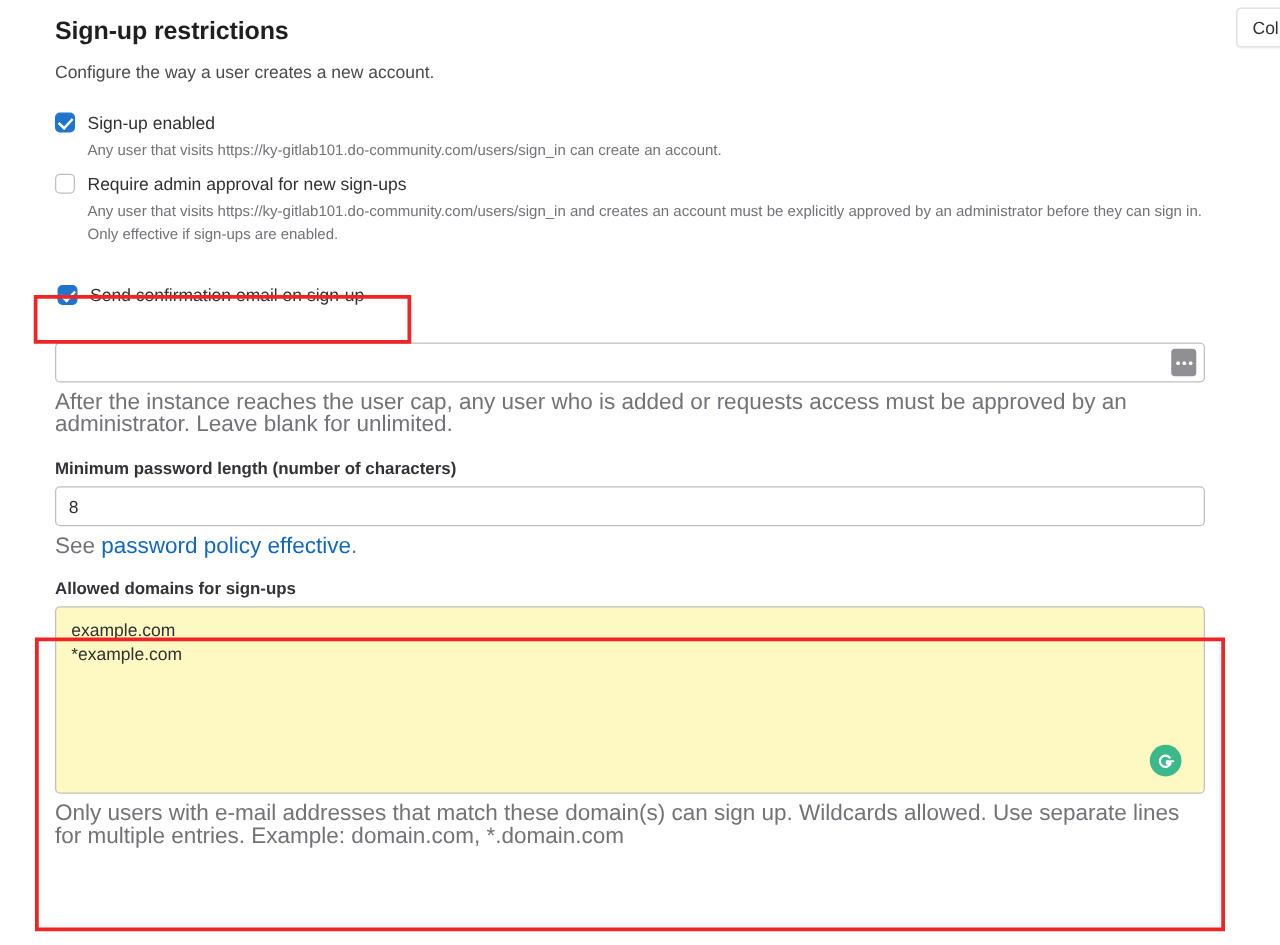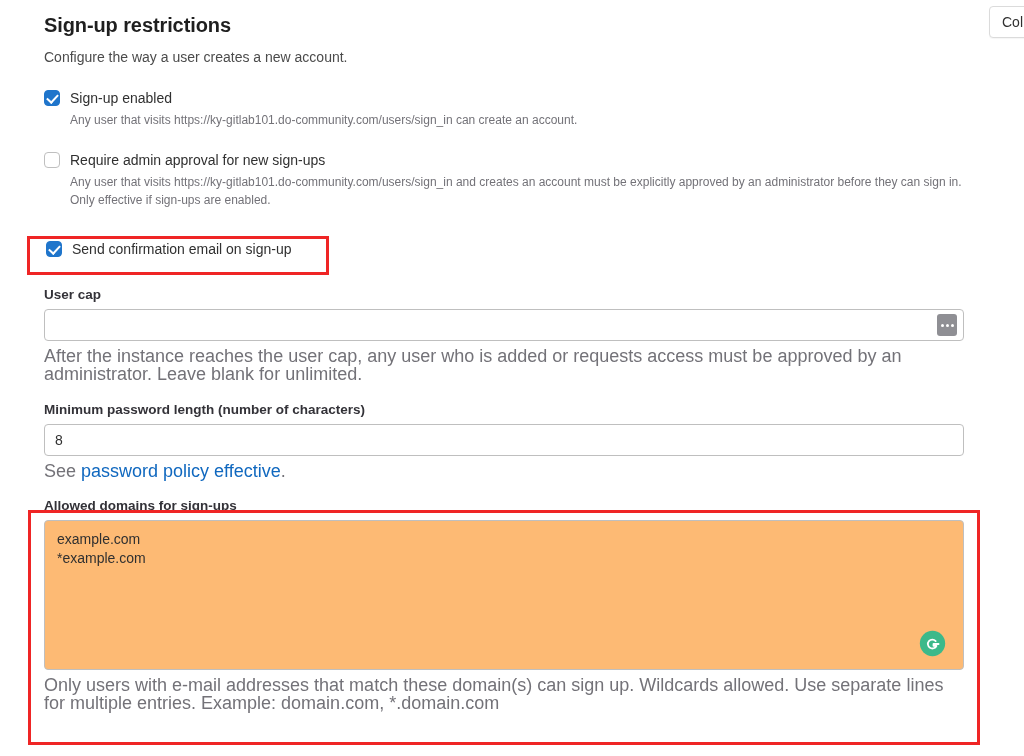--- a/index.html
+++ b/index.html
@@ -152,21 +152,21 @@
   }
   .link { color: #1068bf; text-decoration: none; }
 
   
   .ta-wrap { position: relative; }
   .textarea {
     width: 100%;
     height: 150px;
     border: 1px solid #bfbfbf;
     border-radius: 4px;
-    background: #fdba74;
+    background: #fef9c3;
     font-size: 14px;
     line-height: 19px;
     color: #303030;
     padding: 9px 12px;
     white-space: pre;
     overflow: hidden;
   }
   .grammarly {
     position: absolute;
     right: 18px;
@@ -197,33 +197,32 @@
 
     <h1 class="section-title">Sign-up restrictions</h1>
     <p class="section-sub">Configure the way a user creates a new account.</p>
 
     <div class="check-row" style="margin-top:23px;">
       <span class="cbox checked"></span>
       <span class="check-label">Sign-up enabled</span>
       <span class="check-help">Any user that visits https://ky-gitlab101.do-community.com/users/sign_in can create an account.</span>
     </div>
 
-    <div class="check-row" style="margin-top:21px;">
+    <div class="check-row" style="margin-top:8px;">
       <span class="cbox"></span>
       <span class="check-label">Require admin approval for new sign-ups</span>
       <span class="check-help">Any user that visits https://ky-gitlab101.do-community.com/users/sign_in and creates an account must be explicitly approved by an administrator before they can sign in. Only effective if sign-ups are enabled.</span>
     </div>
 
     <div class="check-row" style="margin-top:30px;padding-left:28px;">
       <span class="cbox checked" style="left:2px;"></span>
       <span class="check-label">Send confirmation email on sign-up</span>
     </div>
 
     <div style="margin-top:28px;">
-      <label class="field-label">User cap</label>
       <div class="input-wrap" style="margin-top:7px;">
         <div class="text-input" title=""></div>
         <span class="pwmgr-icon">
           <i></i>
             <i></i>
             <i></i>
         </span>
       </div>
       <div class="field-help">After the instance reaches the user cap, any user who is added or requests access must be approved by an administrator. Leave blank for unlimited.</div>
     </div>

